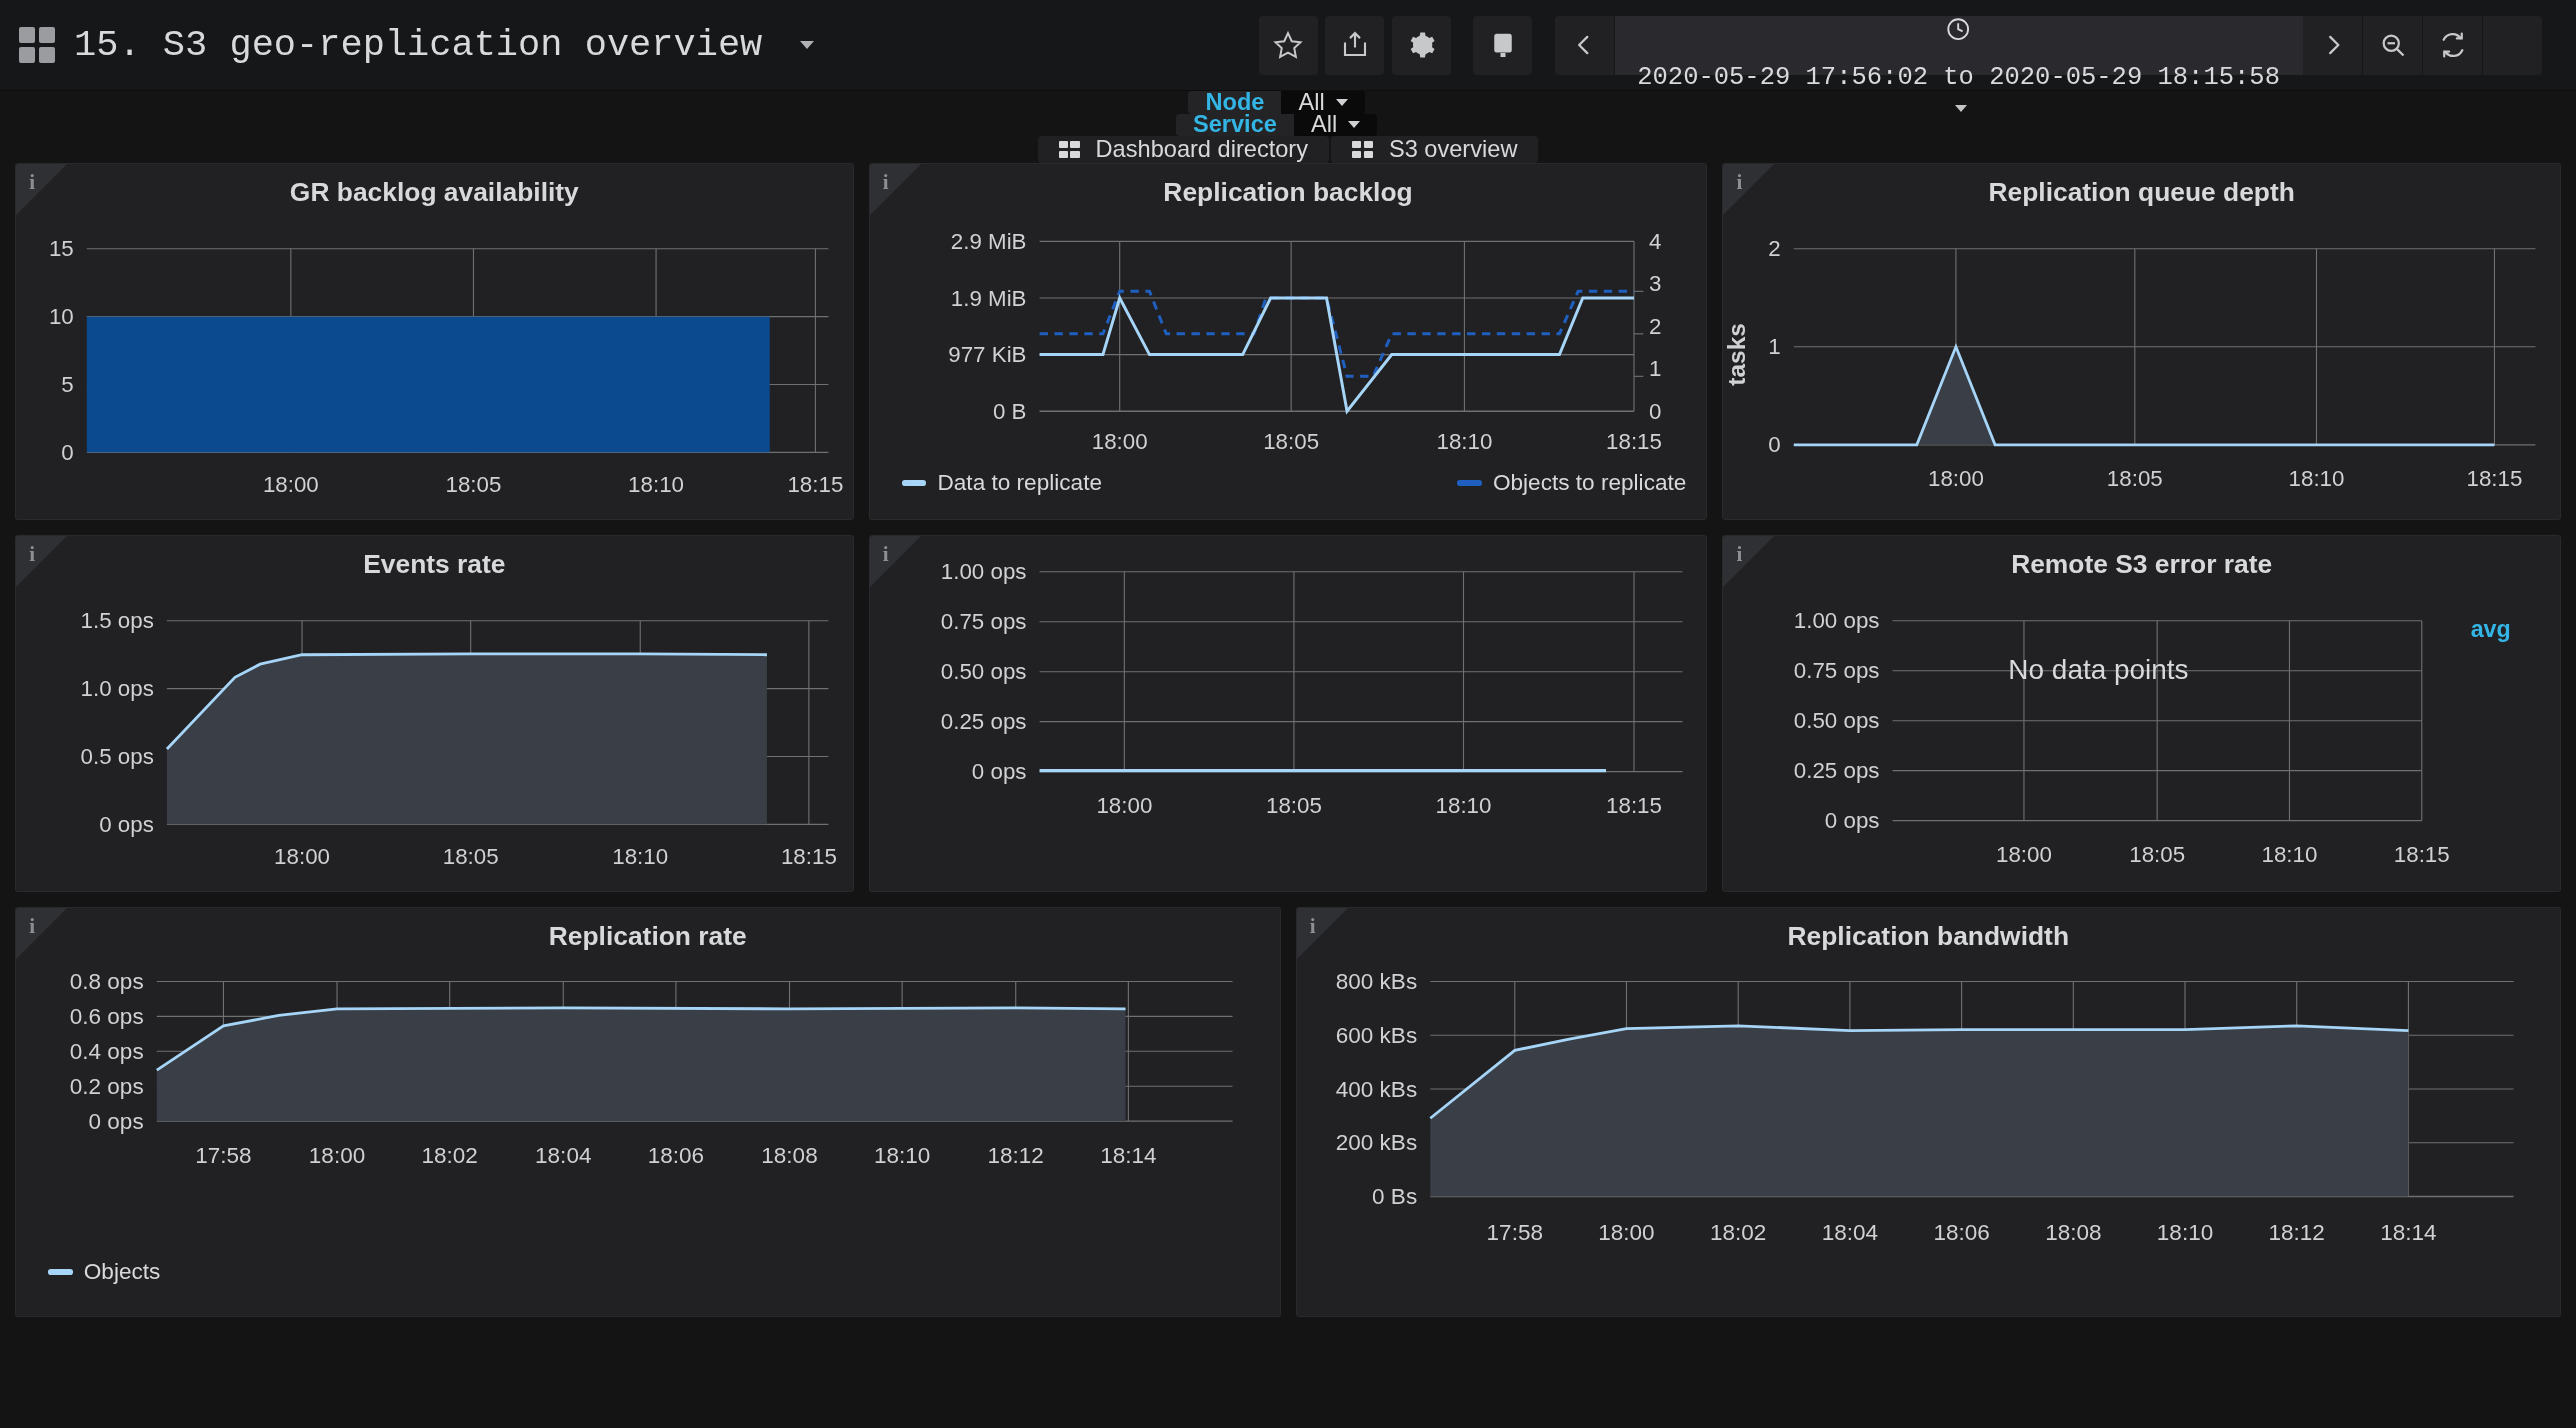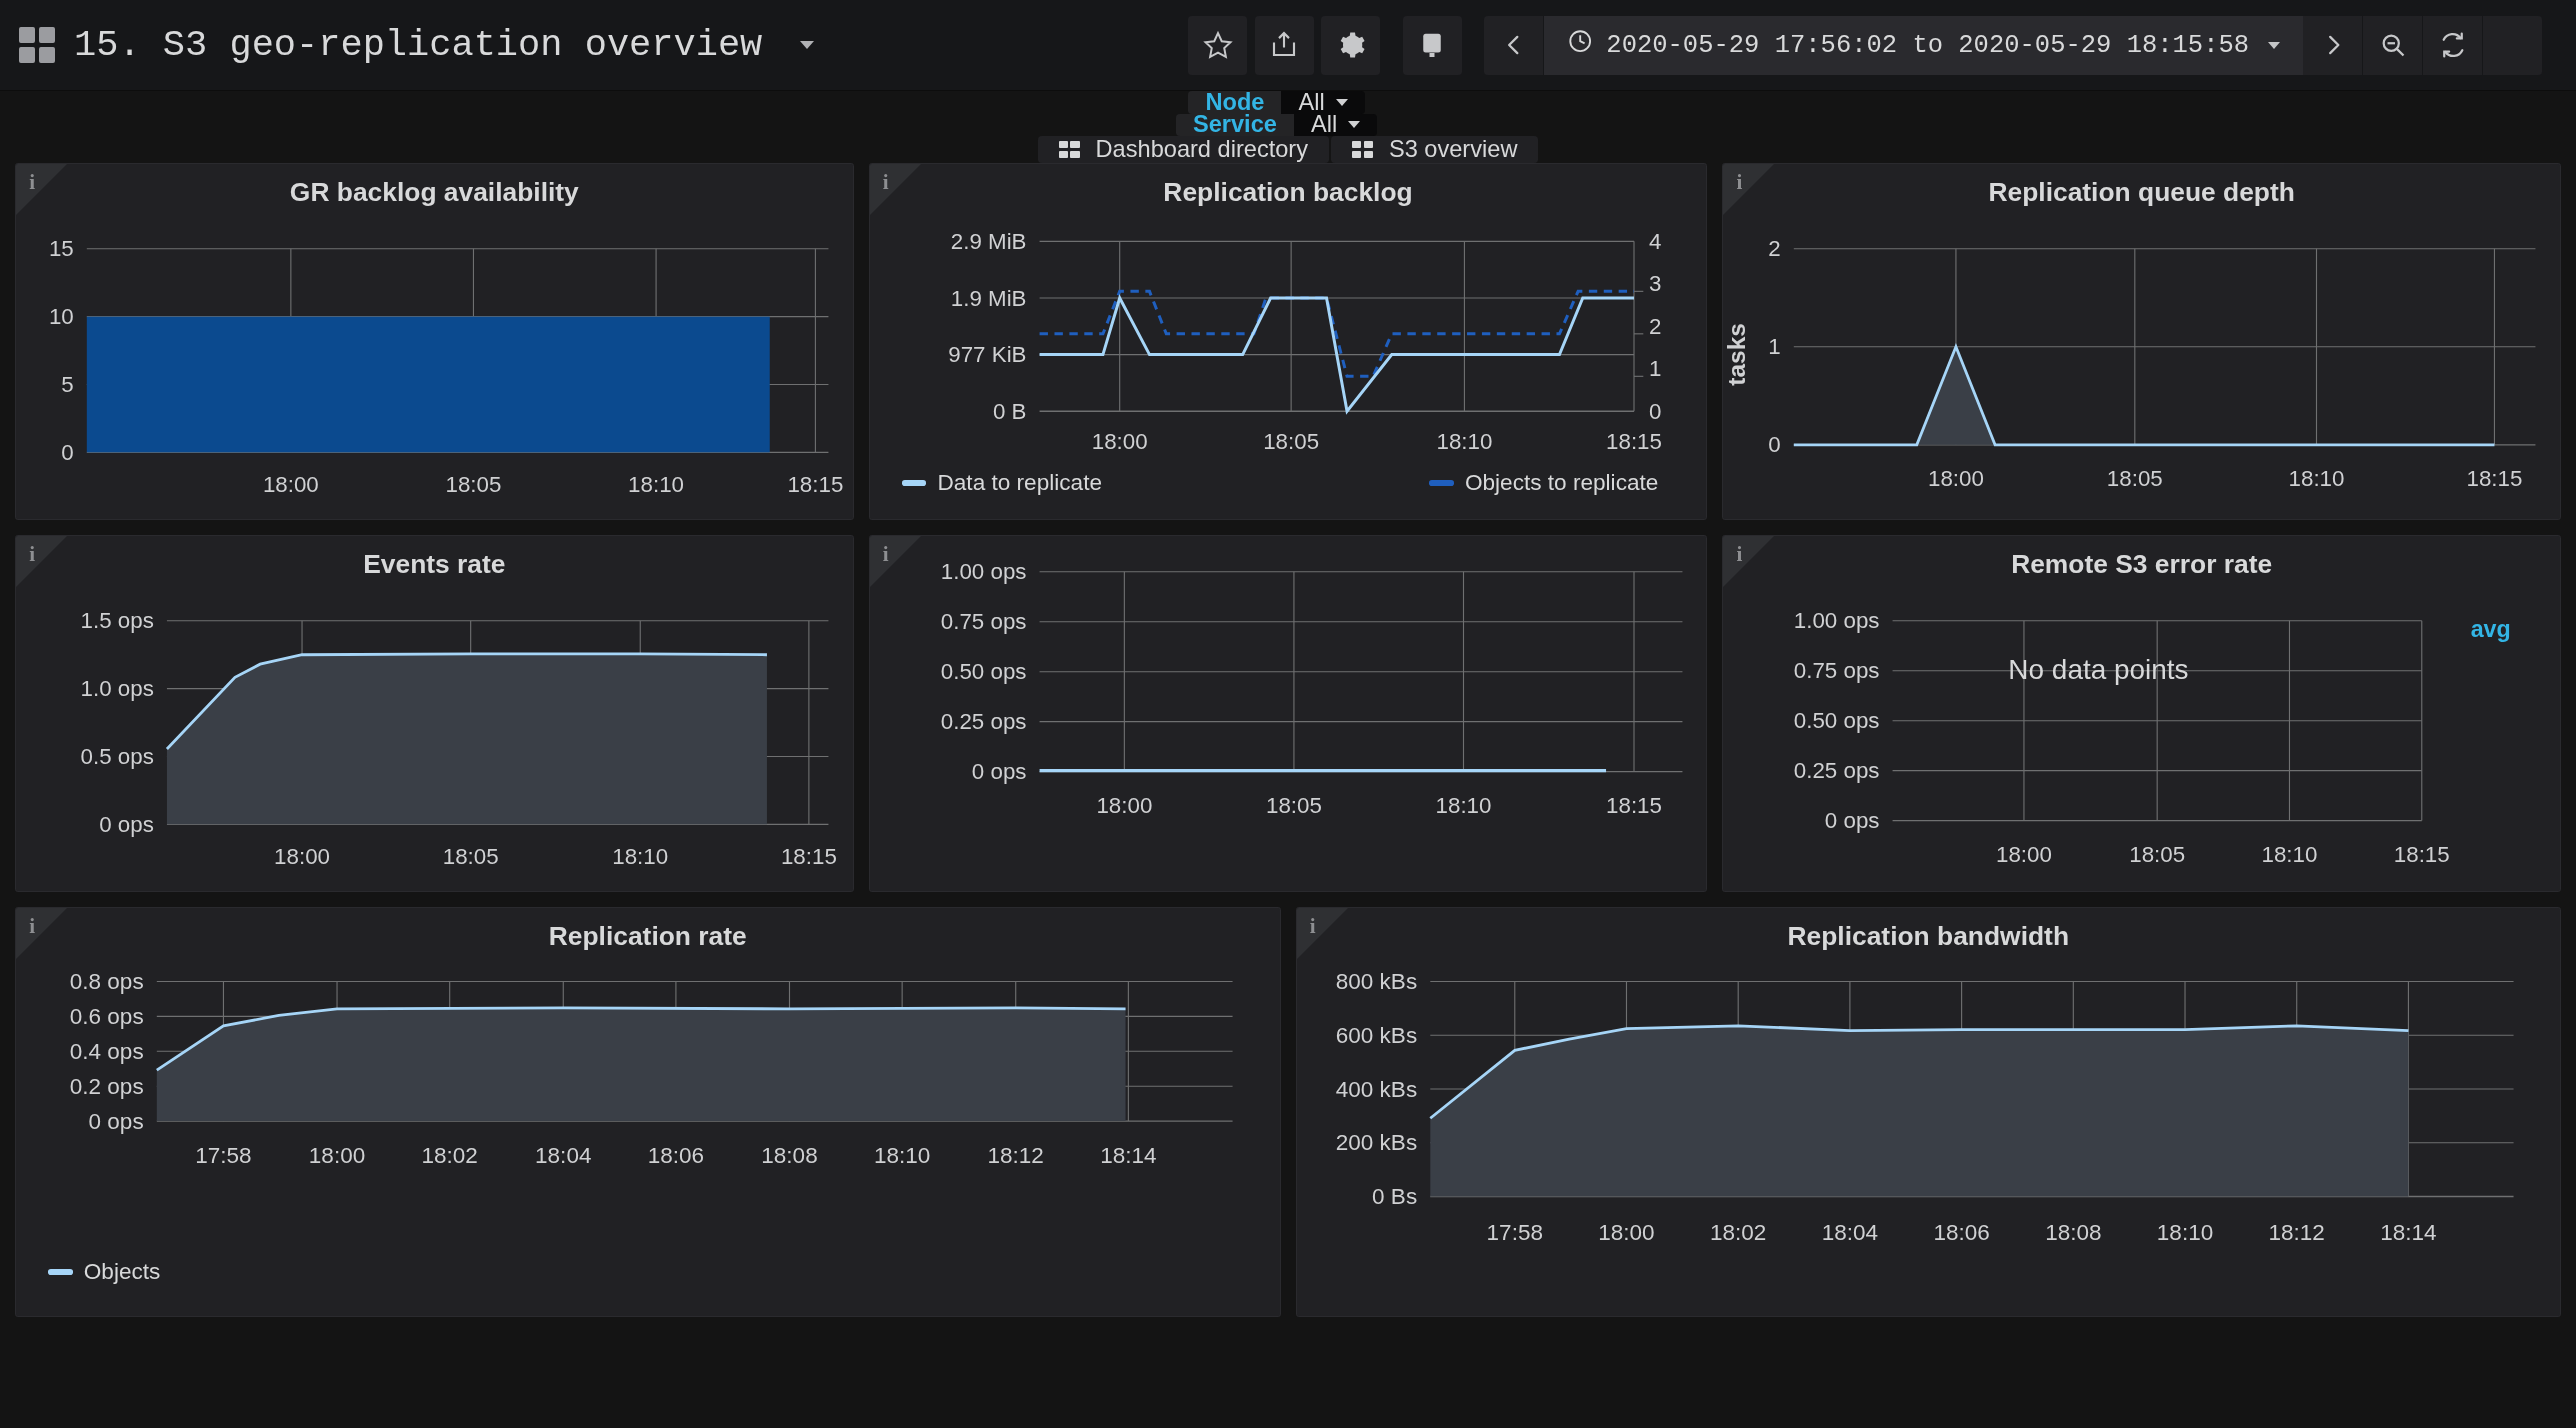--- a/index.html
+++ b/index.html
@@ -70,20 +70,21 @@
     border: none;
     border-radius: 0;
     display: flex; align-items: center;
     padding: 0 22.6px;
     gap: 13.2px;
     color: #d8d9da;
     font-size: 25.5px;
     cursor: pointer;
     margin-right: 0.9px;
     white-space: nowrap;
+    flex-direction: column;
   }
   .time-picker .tp-caret {
     width: 0; height: 0;
     border-left: 6.6px solid transparent;
     border-right: 6.6px solid transparent;
     border-top: 7.5px solid #c4c5c7;
     margin-left: 5.7px;
   }
 
   
@@ -399,21 +400,21 @@
             <text class="ax" x="820" y="250" text-anchor="middle">18:15</text>
           </g>
         </svg>
       </div>
       <div class="legend">
         <div class="legend-item">
           <span class="legend-swatch" style="background:#a6d5f7"></span>
           <span>Data to replicate</span>
         </div>
         <div class="legend-spacer"></div>
-        <div class="legend-item" style="padding-right:48px">
+        <div class="legend-item" style="padding-right:20px">
           <span class="legend-swatch" style="background:#1f5fbf"></span>
           <span>Objects to replicate</span>
         </div>
       </div>
     </div>
 
     <div class="panel" style="width:847px;height:357px">
       <div class="panel-corner"></div>
       <div class="panel-info">i</div>
       <div class="panel-title">Replication queue depth</div>

